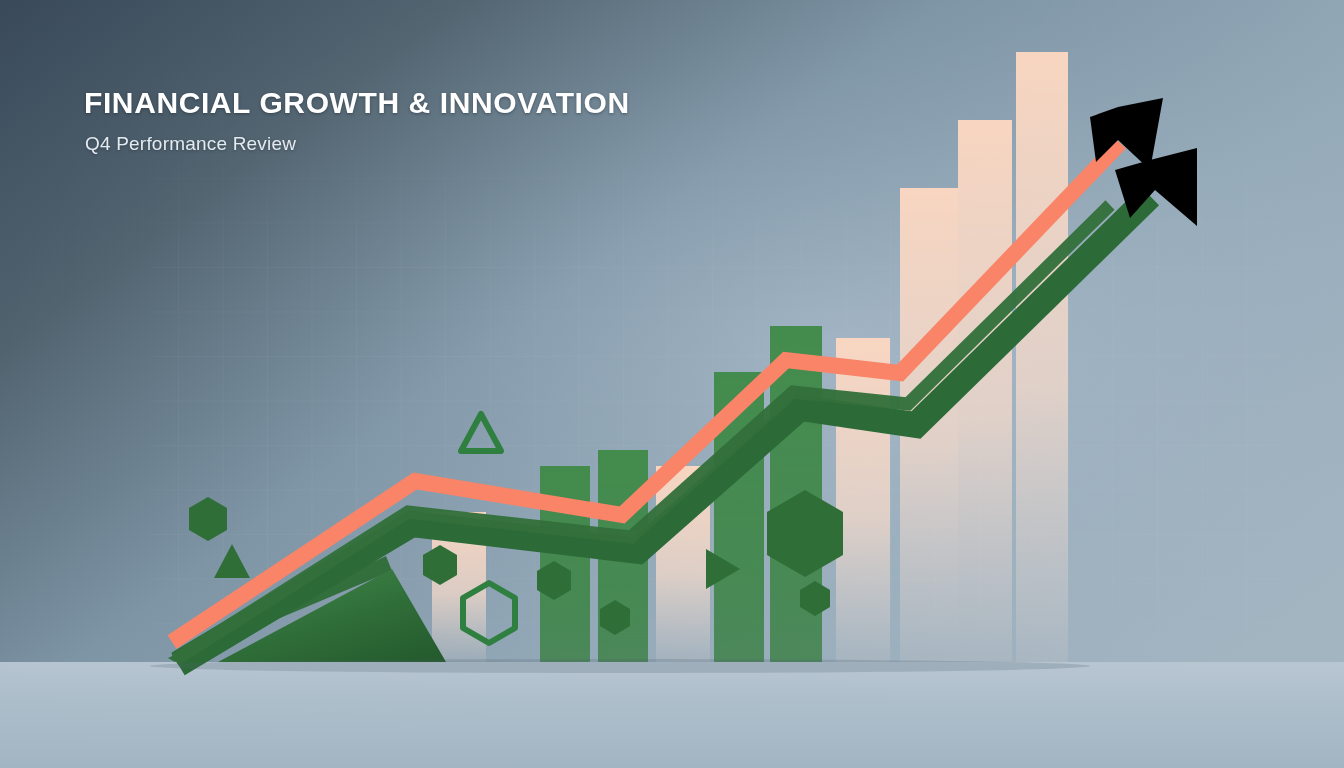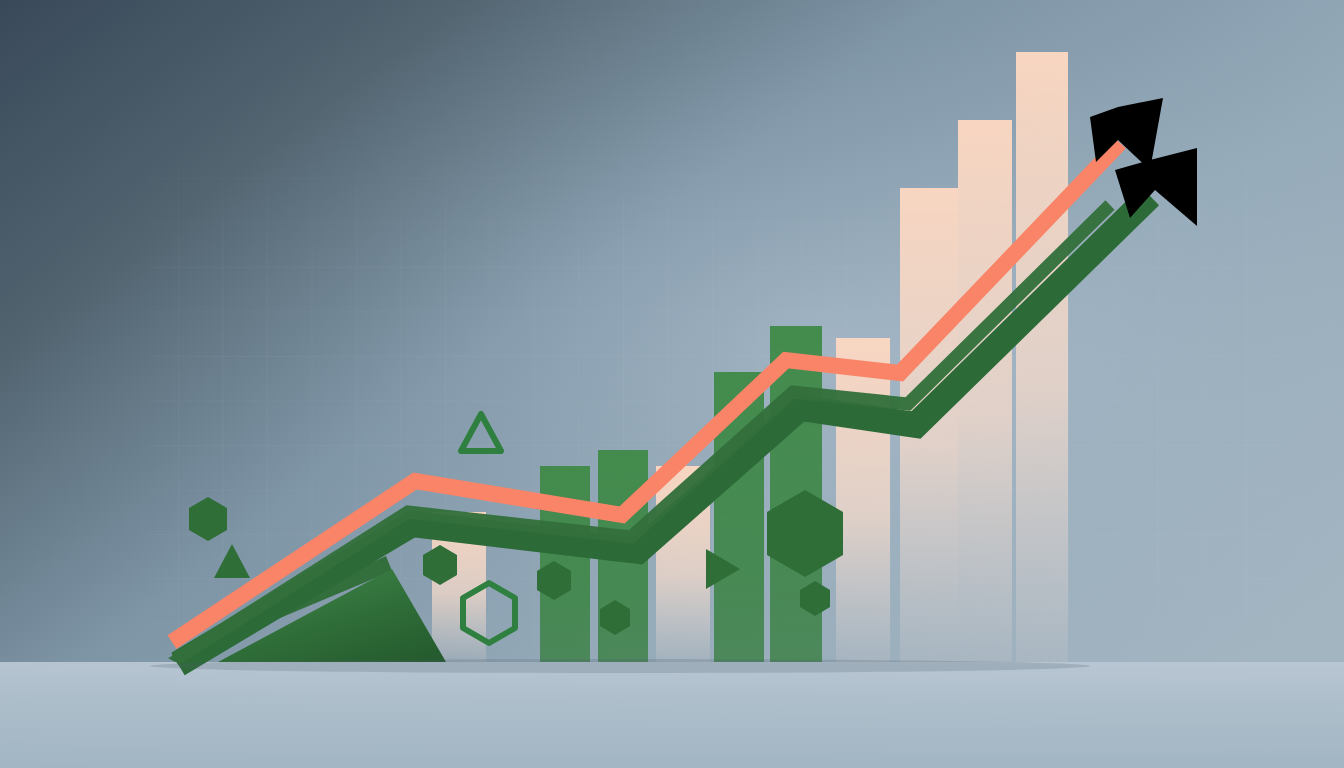--- a/index.html
+++ b/index.html
@@ -153,15 +153,17 @@
 
     <g>
       <polyline points="172,642 415,481 622,515 786,360 900,373 1120,143" fill="none" stroke="#f98468" stroke-width="16" stroke-linejoin="miter" stroke-linecap="butt"></polyline>
       <polygon points="1163,98 1150,170 1118,140 1096,162 1090,117 1118,107"></polygon>
     </g>
 
     <ellipse cx="620" cy="666" rx="470" ry="7" fill="#4d5f6d" opacity="0.22"></ellipse>
   </svg>
 
   <div id="titleblock">
+    <h1 id="maintitle">FINANCIAL GROWTH &amp; INNOVATION</h1>
+    <div id="subtitle">Q4 Performance Review</div>
   </div>
 
 </div>
 
 </body></html>

